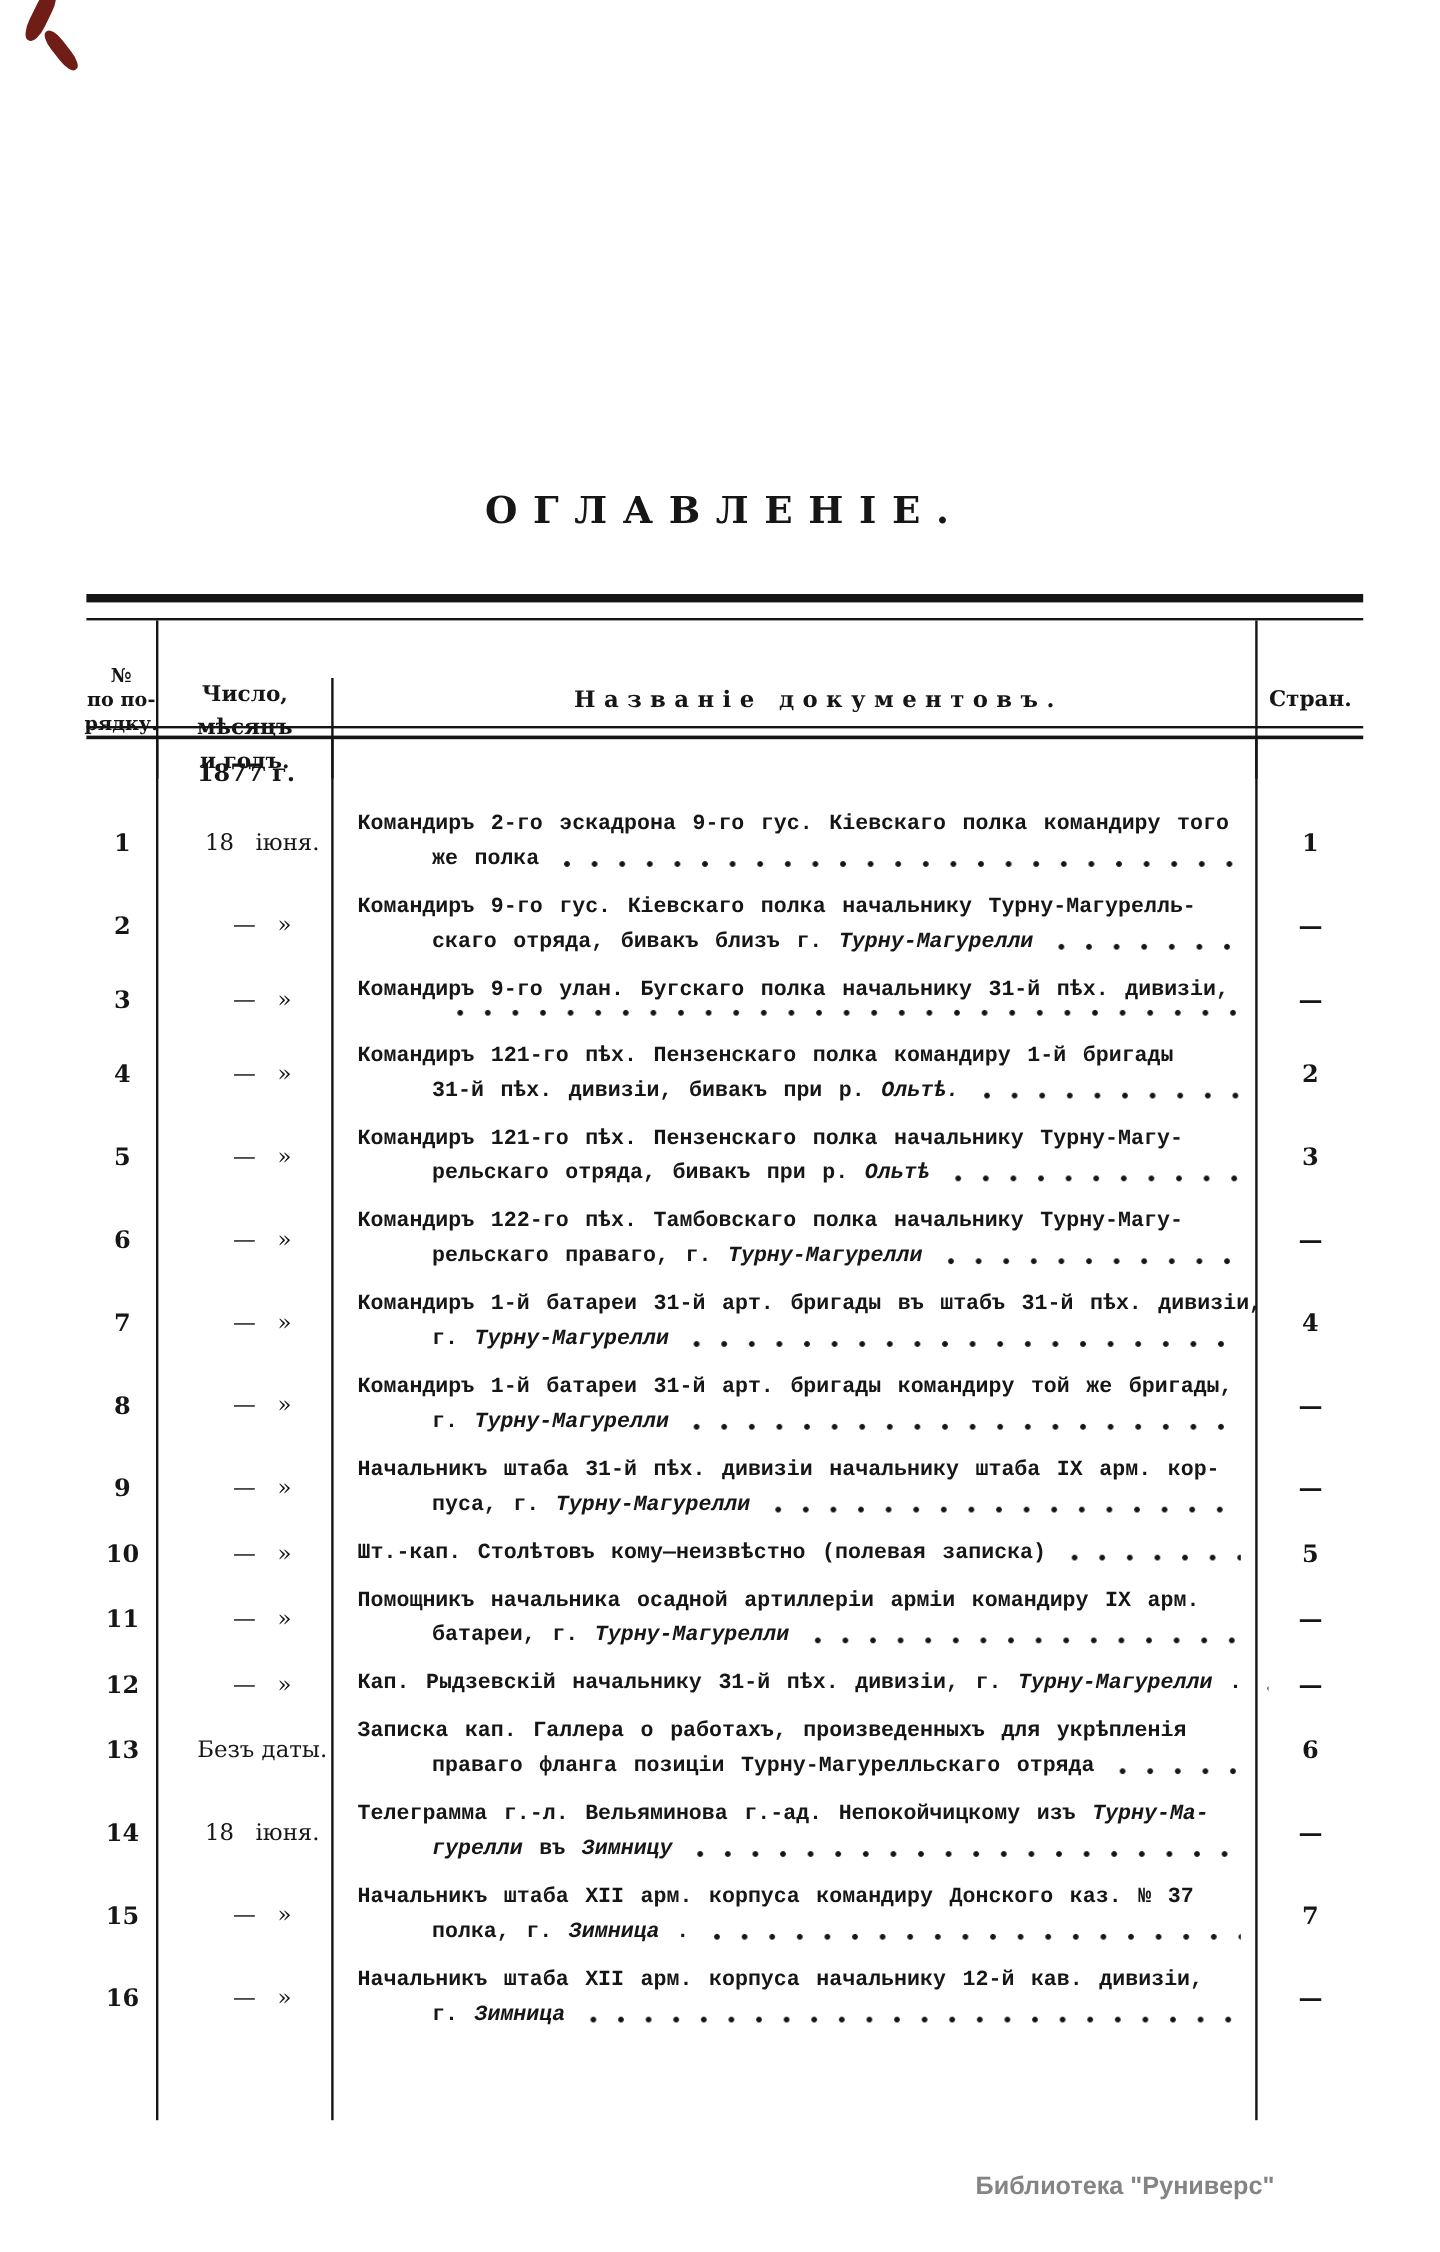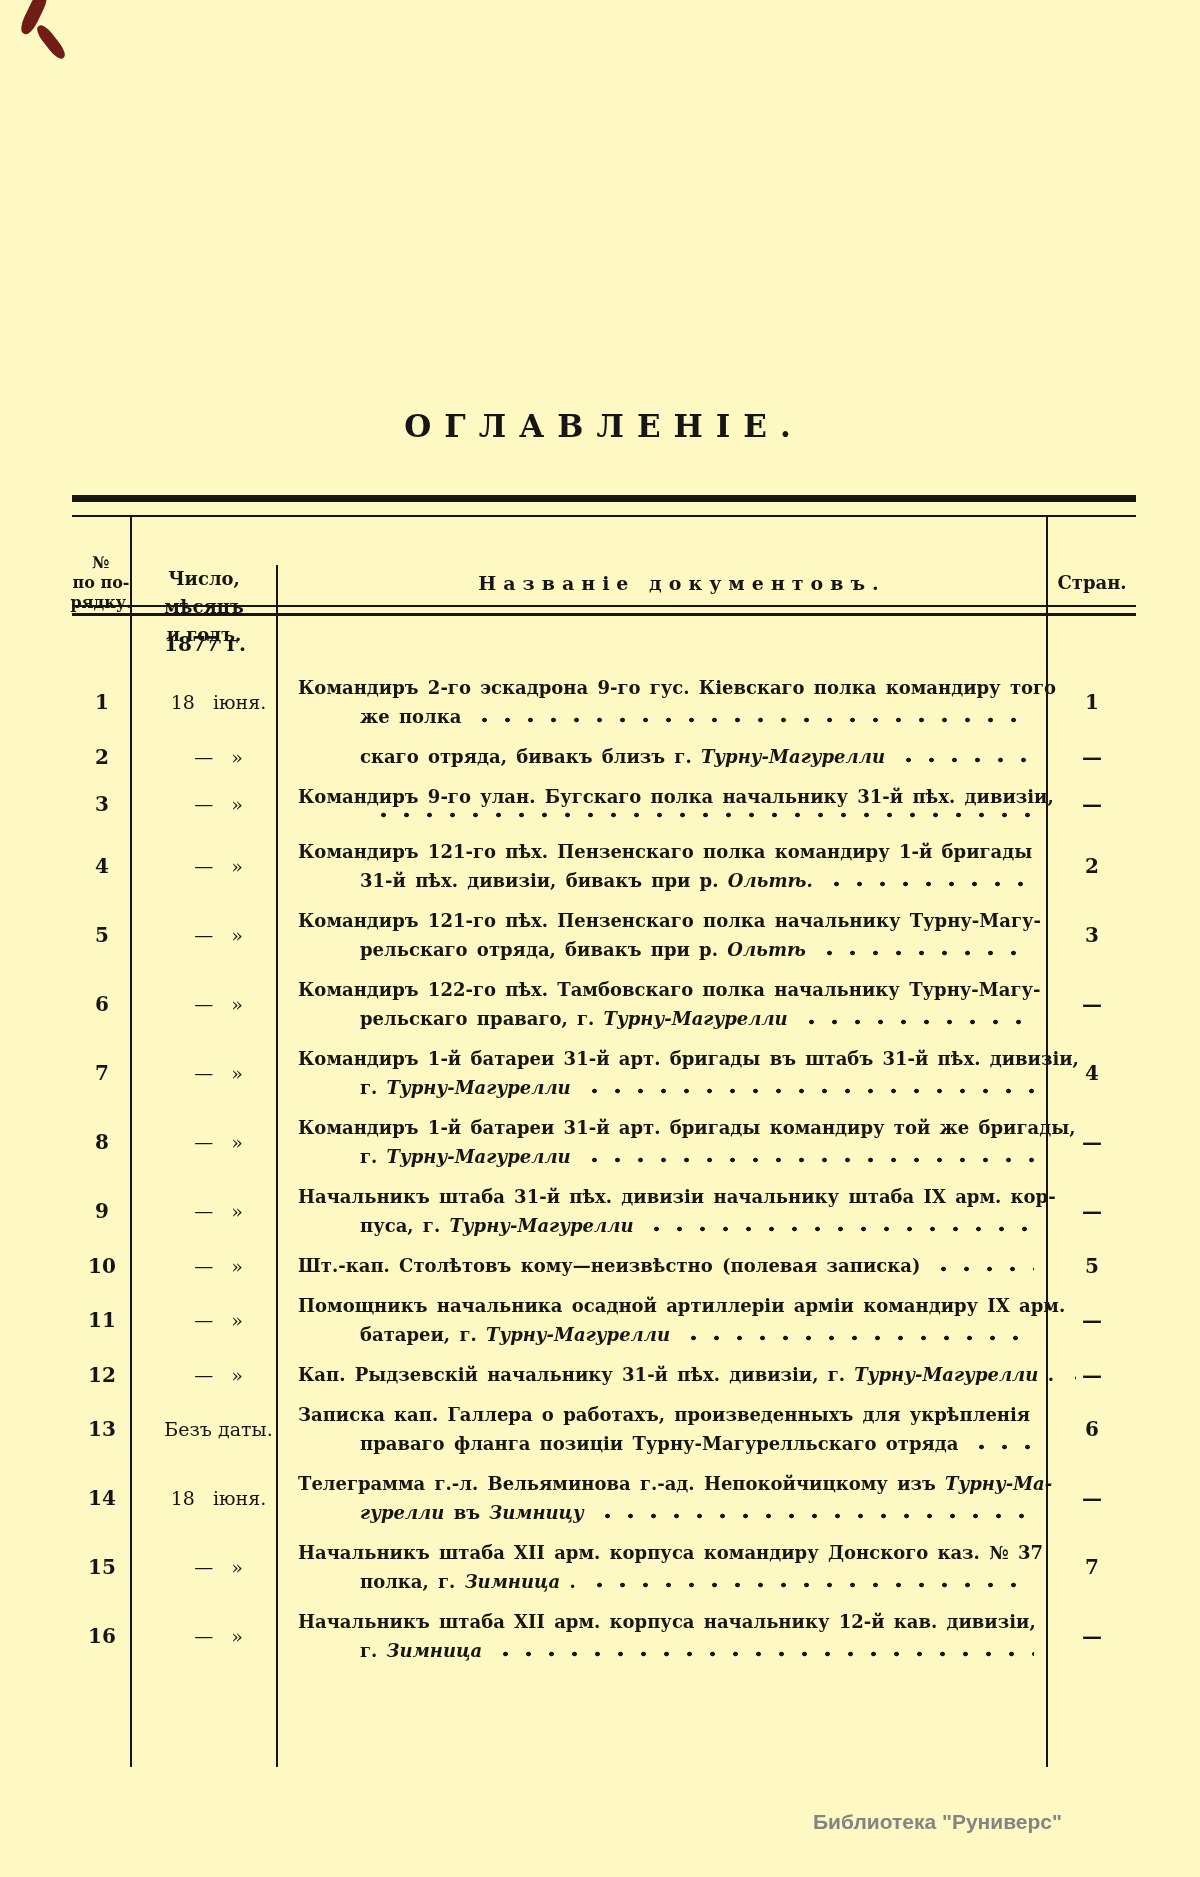--- a/index.html
+++ b/index.html
@@ -1,16 +1,16 @@
 <!DOCTYPE html>
 <html><head>
 <meta charset="utf-8">
 <style>
   html,body{margin:0;padding:0;background:#e9e9e9;}
-  .page{position:relative;width:1200px;height:1877px;background:#fef9c3;overflow:hidden;
+  .page{position:relative;width:1200px;height:1877px;background:#ffffff;overflow:hidden;
         font-family:"DejaVu Serif",serif;color:#161616;}
   
   .red-mark{position:absolute;background:#6f1d16;border-radius:45%/35%;}
   .m1{left:27px;top:-10px;width:14px;height:46px;transform:rotate(26deg);}
   .m2{left:45px;top:22px;width:12px;height:40px;transform:rotate(-38deg);}
   
   .doc-title{position:absolute;top:408px;left:72px;width:1064px;text-align:center;
              font-size:31px;font-weight:700;letter-spacing:13px;white-space:nowrap;}
   
   .toc-table{position:absolute;left:72px;top:495px;width:1064px;}
@@ -27,21 +27,21 @@
   .tbody{position:relative;height:1151px;padding-top:14px;box-sizing:border-box;overflow:hidden;}
   .vline{position:absolute;top:0;bottom:0;width:2px;background:#151515;}
   .v1{left:58px}.v2{left:204px}.v3{left:974px}
   .year-row{margin-bottom:14px;}
   .year-cell{grid-column:2;display:flex;justify-content:center;align-items:center;
              font-weight:700;font-size:20px;line-height:29px;}
   .row{margin-bottom:11px;}
   .cell{min-width:0;}
   .cnum,.cpage{display:flex;align-items:center;justify-content:center;font-weight:700;font-size:20px;}
   .cdate{display:flex;align-items:center;justify-content:center;gap:18px;font-weight:400;font-size:19px;padding-left:27px;}
-  .ctitle{font-weight:700;font-size:18px;line-height:29px;padding:0 12px 0 20px;word-spacing:3px;}
+  .ctitle{font-weight:700;font-size:18px;line-height:29px;padding:0 12px 0 20px;word-spacing:3px;font-family:Liberation Mono, monospace;}
   .line{display:flex;align-items:baseline;}
   .line2{padding-left:62px;}
   .txt{white-space:nowrap;}
   .it{font-style:italic;}
   .leader{flex:1;align-self:flex-end;height:8px;margin:0 2px 7px 12px;min-width:10px;
           background-image:radial-gradient(circle,#161616 2px,rgba(0,0,0,0) 2.7px);
           background-size:23px 8px;background-position:left center;background-repeat:repeat-x;}
   .watermark{position:absolute;top:1810px;right:138px;font-family:"Liberation Sans",sans-serif;
              font-size:21px;font-weight:700;color:#848484;white-space:nowrap;}
 </style>
@@ -97,20 +97,23 @@
             </div>
             <div class="cell cpage">1</div>
           </div>
           <div class="grid4 row">
             <div class="cell cnum">2</div>
             <div class="cell cdate">
               <span>—</span>
               <span>»</span>
             </div>
             <div class="cell ctitle">
+              <div class="line">
+                <span class="txt"><span>Командиръ 9-го гус. Кіевскаго полка начальнику Турну-Магурелль-</span></span>
+              </div>
               <div class="line line2">
                 <span class="txt"><span>скаго отряда, бивакъ близъ г. </span><span class="it">Турну-Магурелли</span></span>
                 <span class="leader"></span>
               </div>
             </div>
             <div class="cell cpage">—</div>
           </div>
           <div class="grid4 row">
             <div class="cell cnum">3</div>
             <div class="cell cdate">

